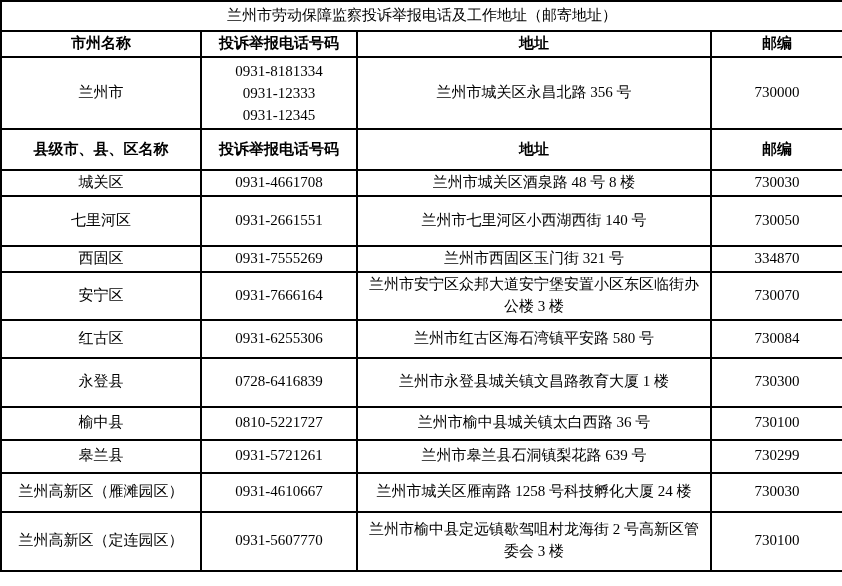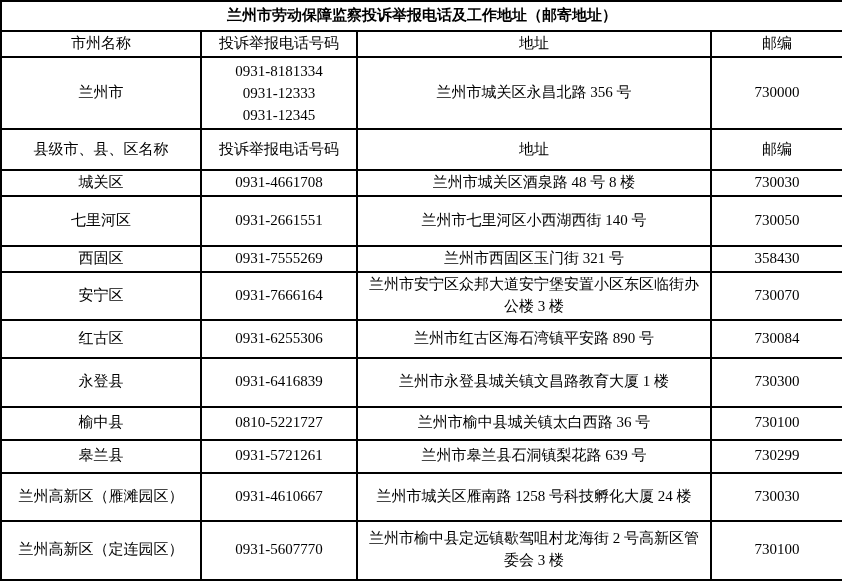--- a/index.html
+++ b/index.html
@@ -20,26 +20,26 @@
   table.contact td {
     border: 2px solid #000000;
     text-align: center;
     vertical-align: middle;
     font-size: 15px;
     padding: 1px 6px;
     line-height: 1.45;
     overflow: hidden;
   }
   td.title-cell {
-    font-weight: bold;
+    font-weight: normal;
     font-size: 16px;
     padding: 2px 4px;
   }
   tr.head td {
-    font-weight: normal;
+    font-weight: bold;
   }
   .phone-line {
     line-height: 22px;
   }
 </style>
 </head>
 <body>
 
 <table class="contact">
   <colgroup>
@@ -90,59 +90,59 @@
     <td>七里河区</td>
     <td>0931-2661551</td>
     <td>兰州市七里河区小西湖西街 140 号</td>
     <td>730050</td>
   </tr>
 
   <tr style="height:19px">
     <td>西固区</td>
     <td>0931-7555269</td>
     <td>兰州市西固区玉门街 321 号</td>
-    <td>358430</td>
+    <td>334870</td>
   </tr>
 
   <tr style="height:48px">
     <td>安宁区</td>
     <td>0931-7666164</td>
     <td>兰州市安宁区众邦大道安宁堡安置小区东区临街办公楼 3 楼</td>
     <td>730070</td>
   </tr>
 
   <tr style="height:38px">
     <td>红古区</td>
     <td>0931-6255306</td>
-    <td>兰州市红古区海石湾镇平安路 890 号</td>
+    <td>兰州市红古区海石湾镇平安路 580 号</td>
     <td>730084</td>
   </tr>
 
   <tr style="height:49px">
     <td>永登县</td>
-    <td>0931-6416839</td>
+    <td>0728-6416839</td>
     <td>兰州市永登县城关镇文昌路教育大厦 1 楼</td>
     <td>730300</td>
   </tr>
 
   <tr style="height:33px">
     <td>榆中县</td>
     <td>0810-5221727</td>
     <td>兰州市榆中县城关镇太白西路 36 号</td>
     <td>730100</td>
   </tr>
 
   <tr style="height:33px">
     <td>皋兰县</td>
     <td>0931-5721261</td>
     <td>兰州市皋兰县石洞镇梨花路 639 号</td>
     <td>730299</td>
   </tr>
 
-  <tr style="height:48px">
+  <tr style="height:39px">
     <td>兰州高新区（雁滩园区）</td>
     <td>0931-4610667</td>
     <td>兰州市城关区雁南路 1258 号科技孵化大厦 24 楼</td>
     <td>730030</td>
   </tr>
 
   <tr style="height:59px">
     <td>兰州高新区（定连园区）</td>
     <td>0931-5607770</td>
     <td>兰州市榆中县定远镇歇驾咀村龙海街 2 号高新区管委会 3 楼</td>

